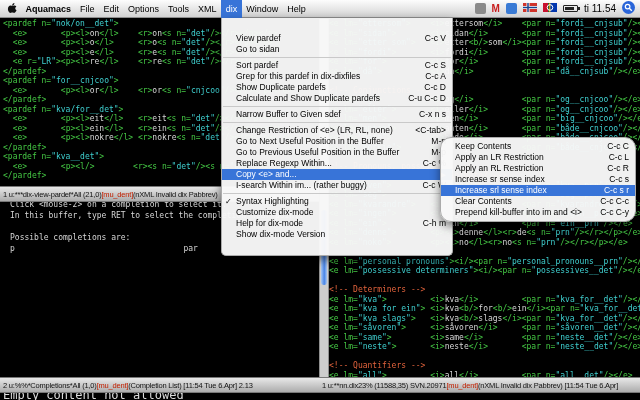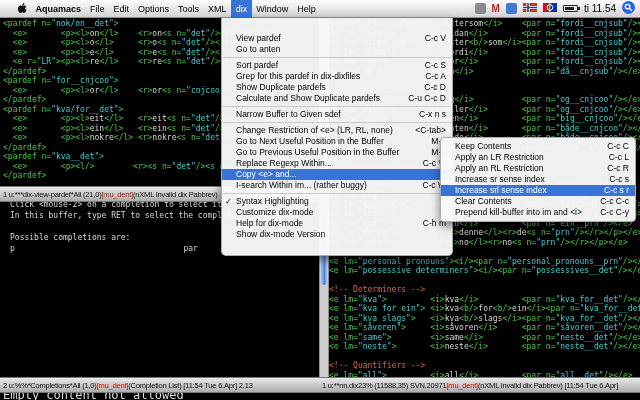--- a/index.html
+++ b/index.html
@@ -3,21 +3,21 @@
 <meta charset="utf-8">
 <style>
   *{margin:0;padding:0;box-sizing:border-box}
   html,body{width:640px;height:400px;background:#000;overflow:hidden}
   #screen{position:relative;width:640px;height:400px;background:#000;overflow:hidden;
           font-family:"DejaVu Sans Mono",monospace}
 
   
   .menubar{position:absolute;top:0;left:0;right:0;height:18px;z-index:50;
     background:linear-gradient(#fdfdfd,#d2d2d2);border-bottom:1px solid #8e8e8e;
-    display:flex;align-items:center;padding-left:12px;
+    display:flex;align-items:center;padding-left:2px;
     font-family:"Liberation Sans","DejaVu Sans",sans-serif;font-size:9px;color:#000}
   .mb-item{padding:0 4.5px;height:18px;display:flex;align-items:center;white-space:nowrap}
   .mb-item.bold{font-weight:bold}
   .mb-item.active{background:#3874d8;color:#fff}
   .mb-right{margin-left:auto;display:flex;align-items:center;gap:6px;padding-right:5px}
   .mail-badge{color:#c81e1e;font-weight:bold;font-size:10px}
   .sq-icon{width:11px;height:11px;border-radius:2px;display:inline-block}
   .battery{width:15px;height:7px;border:1px solid #222;border-radius:1px;position:relative;display:inline-block}
   .battery:after{content:"";position:absolute;right:-3px;top:1px;width:2px;height:3px;background:#222}
   .battery-fill{position:absolute;left:1px;top:1px;bottom:1px;width:70%;background:#222}
@@ -29,21 +29,21 @@
     border-radius:0 0 5px 5px;box-shadow:0 4px 10px rgba(0,0,0,.5);padding:15px 0;
     font-family:"Liberation Sans","DejaVu Sans",sans-serif;font-size:8.5px;color:#000}
   .menu-row{display:flex;align-items:center;height:11px;line-height:11px;
     padding:0 6px 0 14px;position:relative;white-space:nowrap;overflow:hidden}
   .menu-row .shortcut{margin-left:auto;padding-left:8px}
   .menu-row.selected{background:#3874d8;color:#fff}
   .menu-row .check{position:absolute;left:3px;font-size:8px}
   .menu-row .subarrow{margin-left:auto;font-size:7px}
   .menu-sep{height:1px;background:#c9c9c9;margin:2px 1px}
   .submenu{position:absolute;left:calc(100% - 12px);top:119px;width:196px;
-    background:rgba(248,248,248,.97);border:1px solid #ababab;border-radius:4px;
+    background:rgba(248,248,248,.97);border:1px solid #ababab;border-radius:11px;
     box-shadow:0 4px 10px rgba(0,0,0,.5);padding:3px 0;z-index:70;color:#000}
 
   
   .code{position:absolute;font-size:8px;line-height:9.5px;white-space:pre;
         overflow:hidden;color:#d6d6d6}
   .line{height:9.5px}
   #pane-completions .line{height:11px}
   .c-g{color:#45c945}.c-c{color:#3fcfcf}.c-o{color:#e2633c}.c-w{color:#d6d6d6}
   #pane-left{top:19px;left:3px;width:314px;height:167px}
   #pane-right{top:19px;left:329px;width:311px;height:358px}
@@ -162,21 +162,21 @@
 
   <div id="echo">Empty content not allowed</div>
 
   <div class="dropdown" id="dix-dropdown" style="left: 221px;">
     <div id="dix-menu-items">
         <div class="menu-row">
           <span>View pardef</span>
           <span class="shortcut">C-c V</span>
         </div>
         <div class="menu-row">
-          <span>Go to anten</span>
+          <span>Go to sidan</span>
         </div>
         <div class="menu-sep"></div>
         <div class="menu-row">
           <span>Sort pardef</span>
           <span class="shortcut">C-c S</span>
         </div>
         <div class="menu-row">
           <span>Grep for this pardef in dix-dixfiles</span>
           <span class="shortcut">C-c A</span>
         </div>

